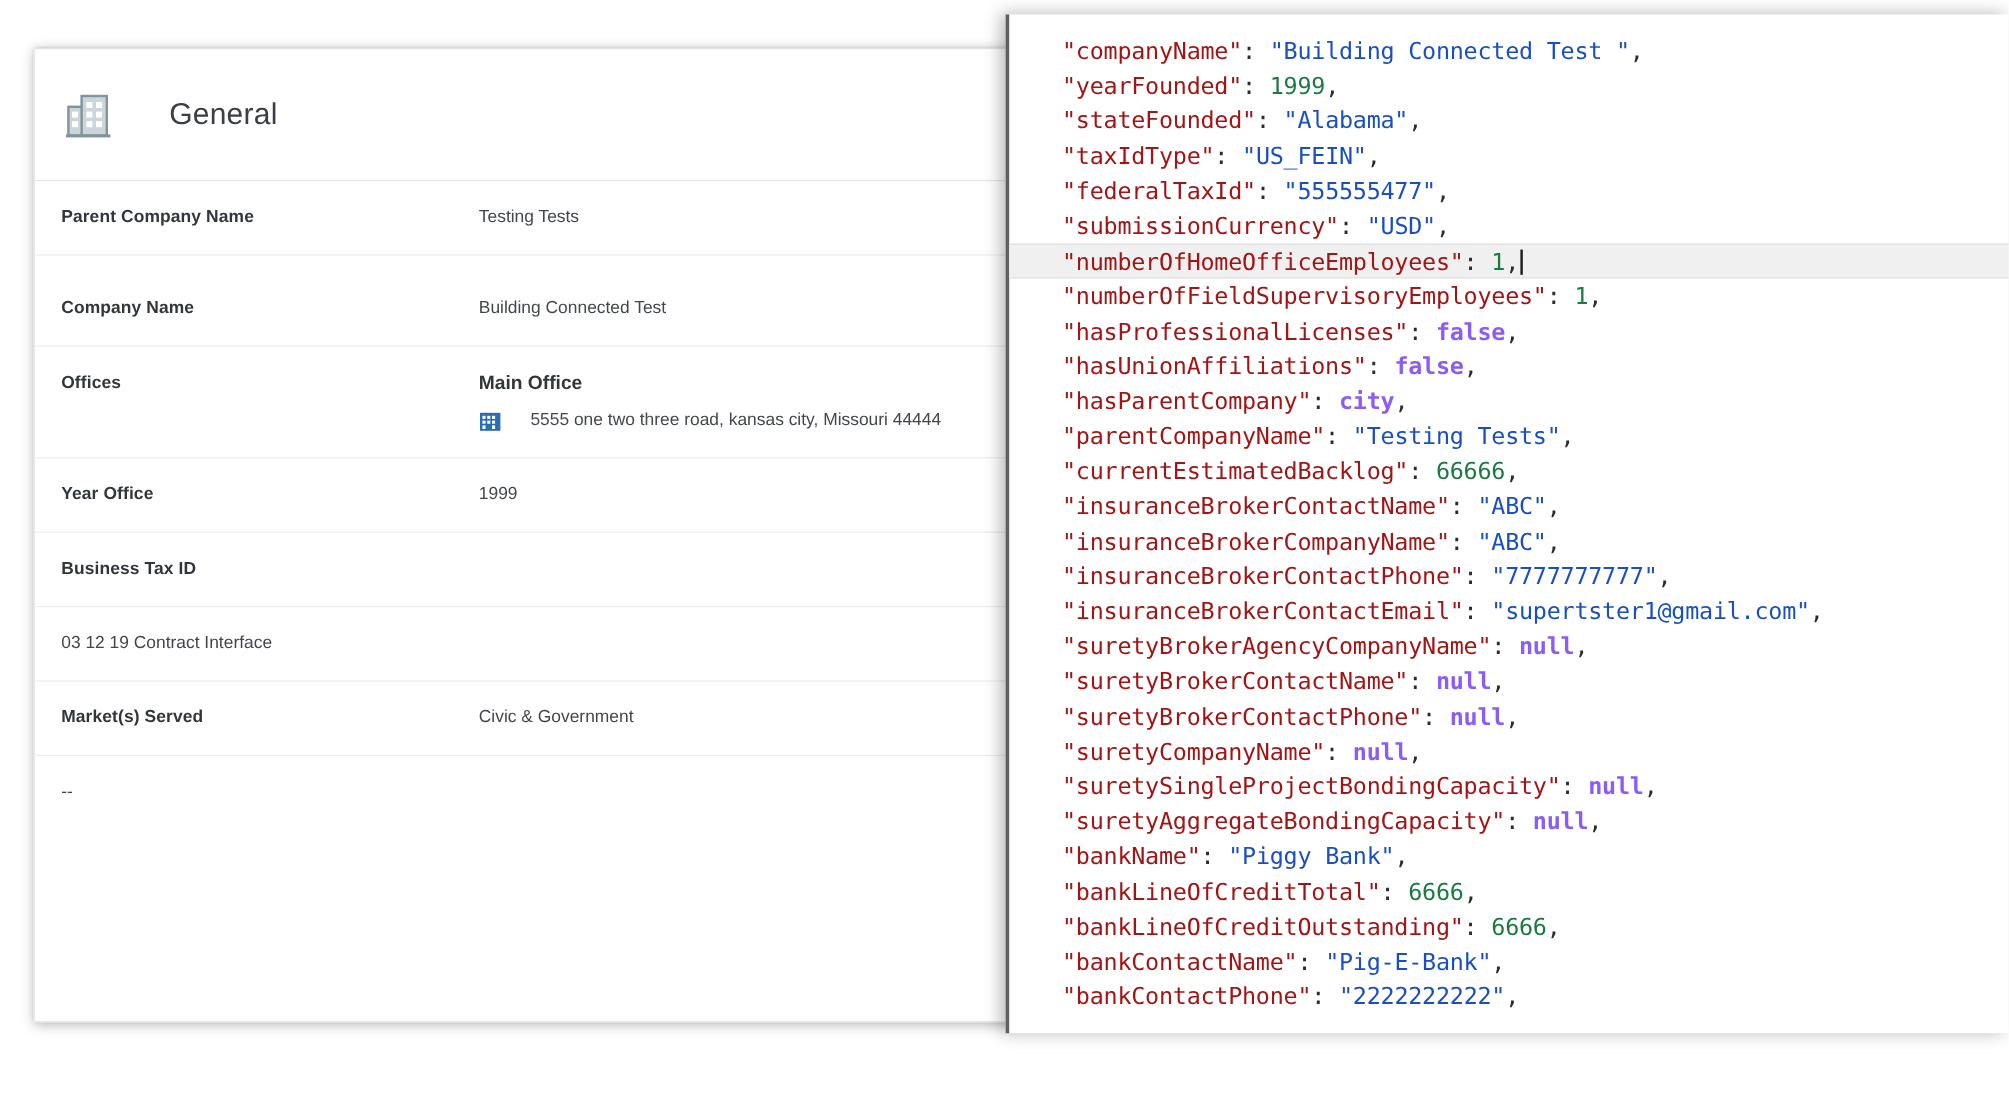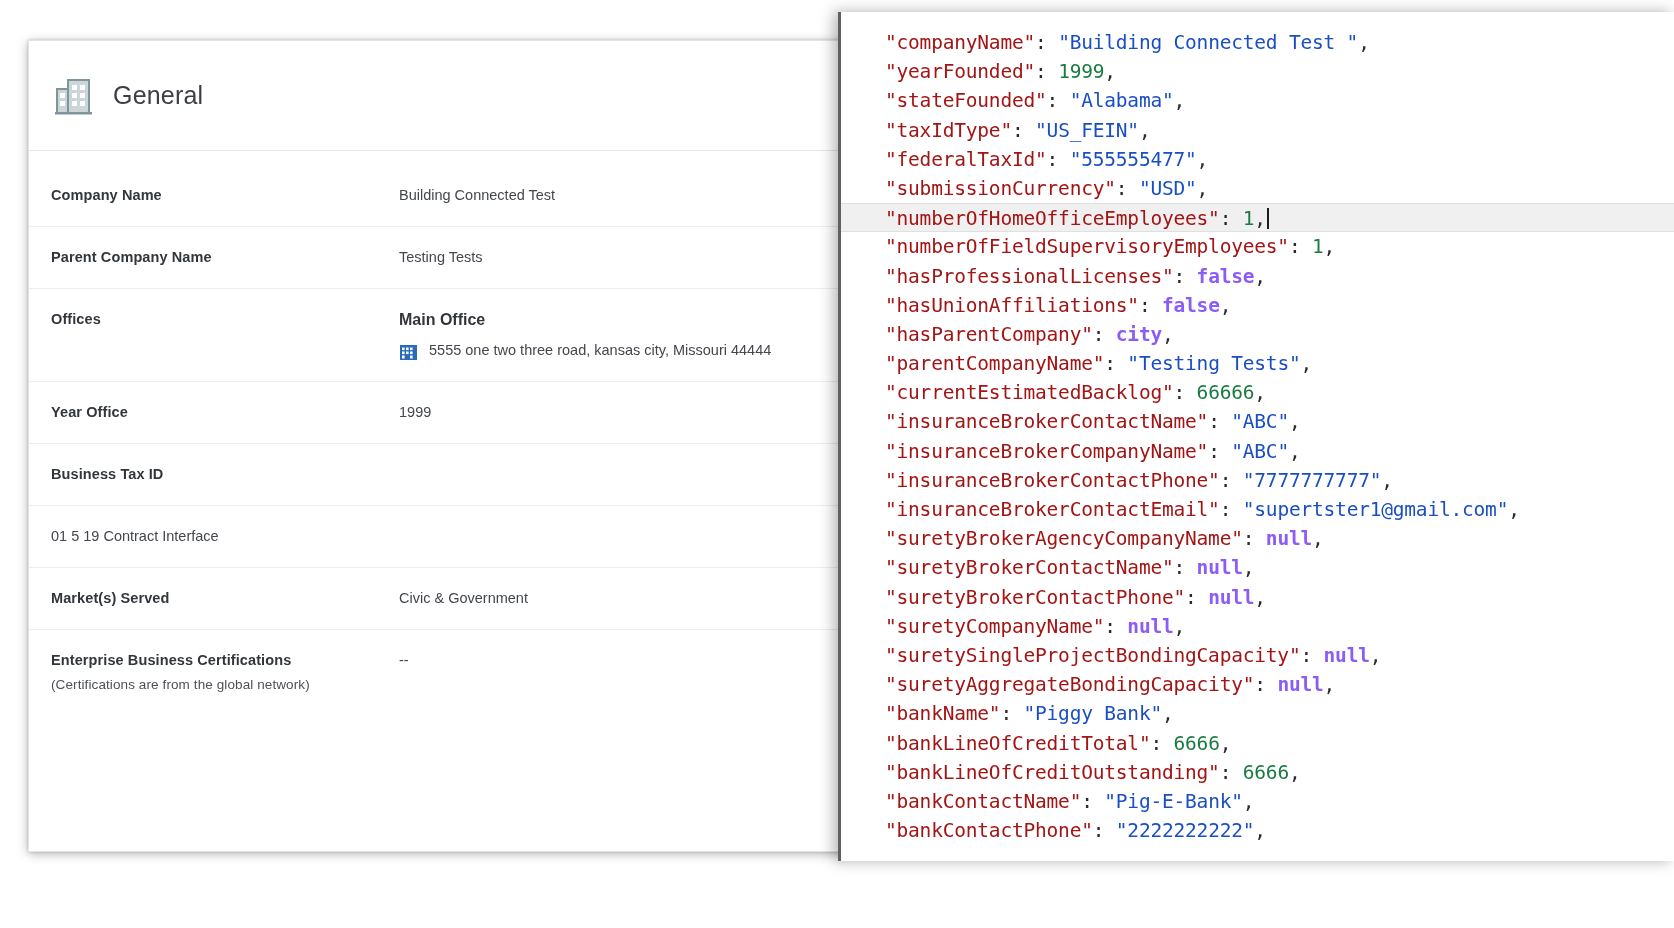--- a/index.html
+++ b/index.html
@@ -21,20 +21,21 @@
     border: 1px solid #e3e3e3;
     box-shadow: 0 2px 10px rgba(0,0,0,0.28), 0 0 3px rgba(0,0,0,0.18);
     overflow: hidden;
   }
   .card-header {
     height: 110px;
     display: flex;
     align-items: center;
     padding: 0 0 0 26px;
     border-bottom: 1px solid #e6e6e6;
+    gap: 28px;
   }
   .card-header-title {
     font-size: 25px;
     color: #3b3f45;
     font-weight: 400;
     margin-left: 20px;
     letter-spacing: 0.2px;
   }
   .bldg-icon { width: 38px; height: 40px; flex: 0 0 auto; }
 
@@ -64,22 +65,22 @@
     margin-top: 3px;
   }
   .row-value {
     flex: 1 1 auto;
     font-size: 14.5px;
     color: #43474d;
     line-height: 21px;
   }
   .office-name { font-weight: bold; color: #32363c; font-size: 16px; }
   .office-line {
-    display: flex; align-items: flex-end;
-    margin-top: 10px; gap: 11px;
+    display: flex; align-items: center;
+    margin-top: 10px; gap: 24px;
   }
   .office-icon { width: 19px; height: 19px; flex: 0 0 auto; }
   .office-addr { font-size: 14.5px; color: #43474d; white-space: nowrap; }
 
   
   #json-panel {
     position: absolute;
     left: 838px; top: 12px;
     width: 836px; height: 849px;
     background: #ffffff;
@@ -137,28 +138,28 @@
           <rect x="17" y="25" width="5" height="5" fill="#ffffff"></rect>
           <rect x="25" y="25" width="5" height="5" fill="#ffffff"></rect>
           <rect x="0" y="36" width="37" height="2.5" fill="#7f949c"></rect>
         </svg>
       </span>
       <span class="card-header-title">General</span>
     </div>
 
     <div class="rows">
 
+      <div class="row">
+        <div class="row-label">Parent Company Name</div>
+        <div class="row-value">Testing Tests</div>
+      </div>
+
       <div class="row row-pad-top">
         <div class="row-label">Company Name</div>
         <div class="row-value">Building Connected Test</div>
-      </div>
-
-      <div class="row">
-        <div class="row-label">Parent Company Name</div>
-        <div class="row-value">Testing Tests</div>
       </div>
 
       <div class="row">
         <div class="row-label">Offices</div>
         <div class="row-value">
           <div class="office-name">Main Office</div>
           <div class="office-line">
             <span class="office-icon">
               <svg width="19" height="19" viewBox="0 0 19 19" xmlns="http://www.w3.org/2000/svg">
                 <rect x="1" y="3" width="17" height="15" fill="#2b6cb8"></rect>
@@ -181,34 +182,30 @@
       <div class="row">
         <div class="row-label">Year Office</div>
         <div class="row-value">1999</div>
       </div>
 
       <div class="row">
         <div class="row-label">Business Tax ID</div>
       </div>
 
       <div class="row">
-        <div class="row-value">01 5 19 Contract Interface</div>
+        <div class="row-value">03 12 19 Contract Interface</div>
       </div>
 
 
       <div class="row">
         <div class="row-label">Market(s) Served</div>
         <div class="row-value">Civic &amp; Government</div>
       </div>
 
       <div class="row">
-        <div class="row-label">
-          <span>Enterprise Business Certifications</span>
-          <span class="sub">(Certifications are from the global network)</span>
-        </div>
         <div class="row-value">--</div>
       </div>
 
     </div>
   </div>
 
   <div id="json-panel">
     <div class="code-area" id="code-area">
         <div class="code-line"><span class="k">"companyName"</span><span class="pn">: </span><span class="str">"Building Connected Test "</span><span class="pn">,</span></div>
         <div class="code-line"><span class="k">"yearFounded"</span><span class="pn">: </span><span class="num">1999</span><span class="pn">,</span></div>

